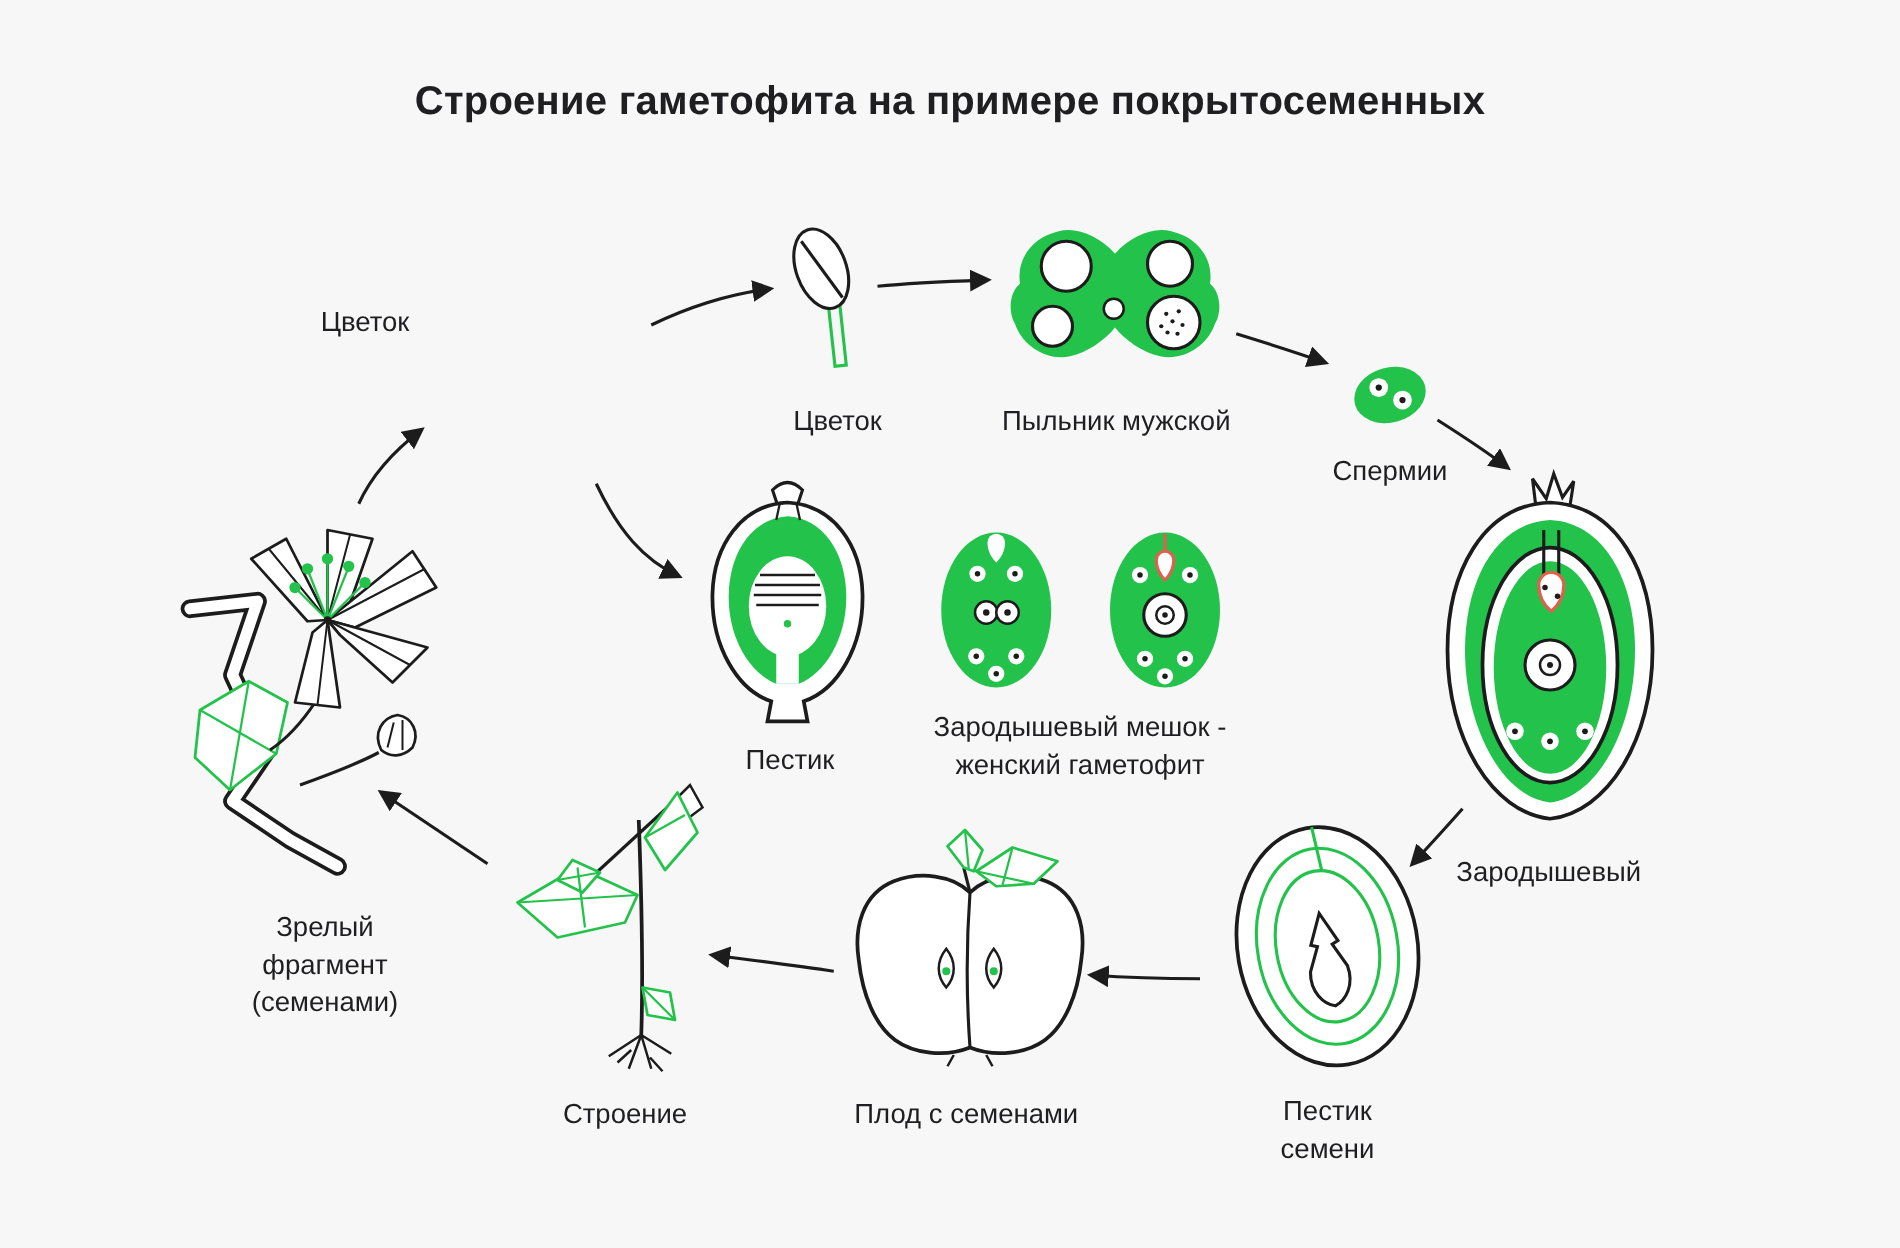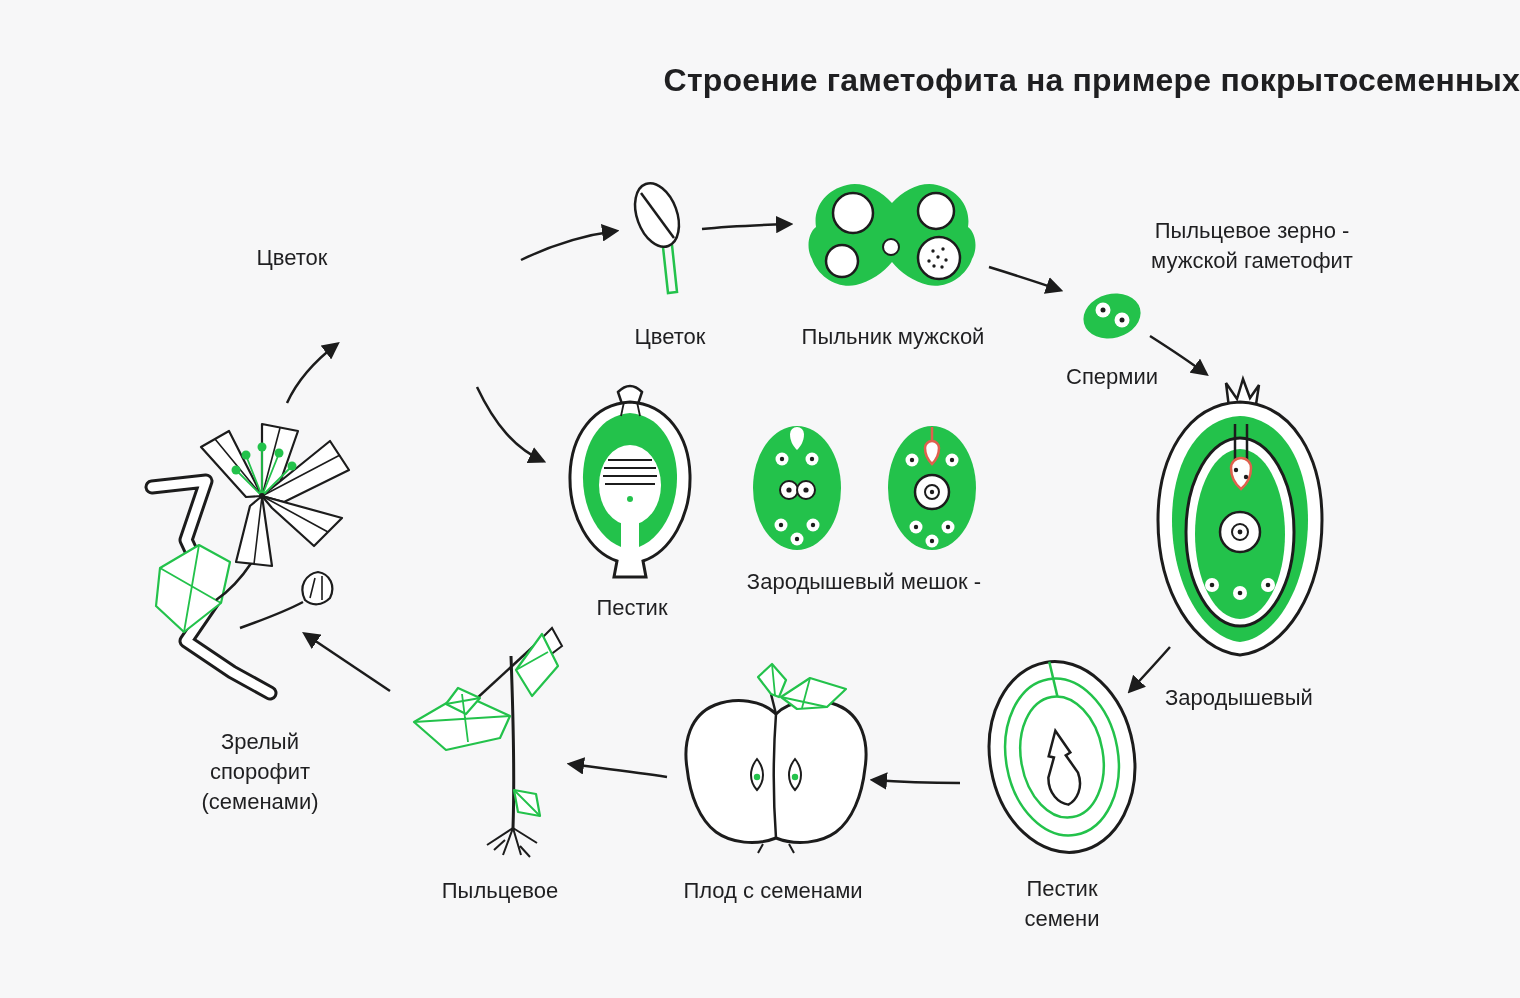--- a/index.html
+++ b/index.html
@@ -1,20 +1,20 @@
 <!DOCTYPE html>
 <html style="--green: #23c24b; --ink: #1c1c1c; --coral: #e0604d; --bg: #f7f7f8; --text: #1f1f21;"><head>
 <meta charset="utf-8">
 <style>
   :root{
     --green:#23c24b; --ink:#1c1c1c; --coral:#e0604d; --bg:#f7f7f8; --text:#1f1f21;
   }
   html,body{margin:0;padding:0;background:var(--bg);font-family:"Liberation Sans",sans-serif;}
   .canvas{position:relative;width:1520px;height:998px;background:var(--bg);overflow:hidden;}
-  .title{position:absolute;left:0;right:0;top:62px;margin:0;text-align:right;
+  .title{position:absolute;left:0;right:0;top:62px;margin:0;text-align:center;
          font-size:32px;font-weight:700;color:var(--text);letter-spacing:.2px;}
   .label{position:absolute;transform:translateX(-50%);text-align:center;
          font-size:22px;line-height:30px;color:var(--text);white-space:nowrap;}
   svg.art{position:absolute;left:0;top:0;}
   .ink{stroke:var(--ink);fill:none;}
   .ink-w{stroke:var(--ink);fill:#fff;}
   .wht{fill:#fff;stroke:none;}
   .dot{fill:var(--ink);stroke:none;}
   .grn{fill:var(--green);stroke:none;}
   .grn-l{stroke:var(--green);fill:none;}
@@ -227,35 +227,32 @@
           <circle cx="292" cy="466" r="4.5"></circle>
         <circle cx="236" cy="470" r="4.5"></circle>
       </g>
       <circle class="dot" cx="262" cy="496" r="3"></circle>
     </g>
   </svg>
 
   <div class="label" style="left:292px; top:243px">Цветок</div>
   <div class="label" style="left:670px; top:322px">Цветок</div>
   <div class="label" style="left:893px; top:322px">Пыльник мужской</div>
-  <div class="label" style="left:1252px; top:216px">
-    <div>Пыльцевое зерно -</div>
-    <div>мужской гаметофит</div>
-  </div>
   <div class="label" style="left:1112px; top:362px">Спермии</div>
   <div class="label" style="left:632px; top:593px">Пестик</div>
   <div class="label" style="left:864px; top:567px">
     <div>Зародышевый мешок -</div>
+    <div>женский гаметофит</div>
   </div>
   <div class="label" style="left:1239px; top:683px">Зародышевый</div>
   <div class="label" style="left:1062px; top:874px">
     <div>Пестик</div>
     <div>семени</div>
   </div>
   <div class="label" style="left:773px; top:876px">Плод с семенами</div>
-  <div class="label" style="left:500px; top:876px">Пыльцевое</div>
+  <div class="label" style="left:500px; top:876px">Строение</div>
   <div class="label" style="left:260px; top:727px">
     <div>Зрелый</div>
-    <div>спорофит</div>
+    <div>фрагмент</div>
     <div>(семенами)</div>
   </div>
 
 </div>
 
 </body></html>

